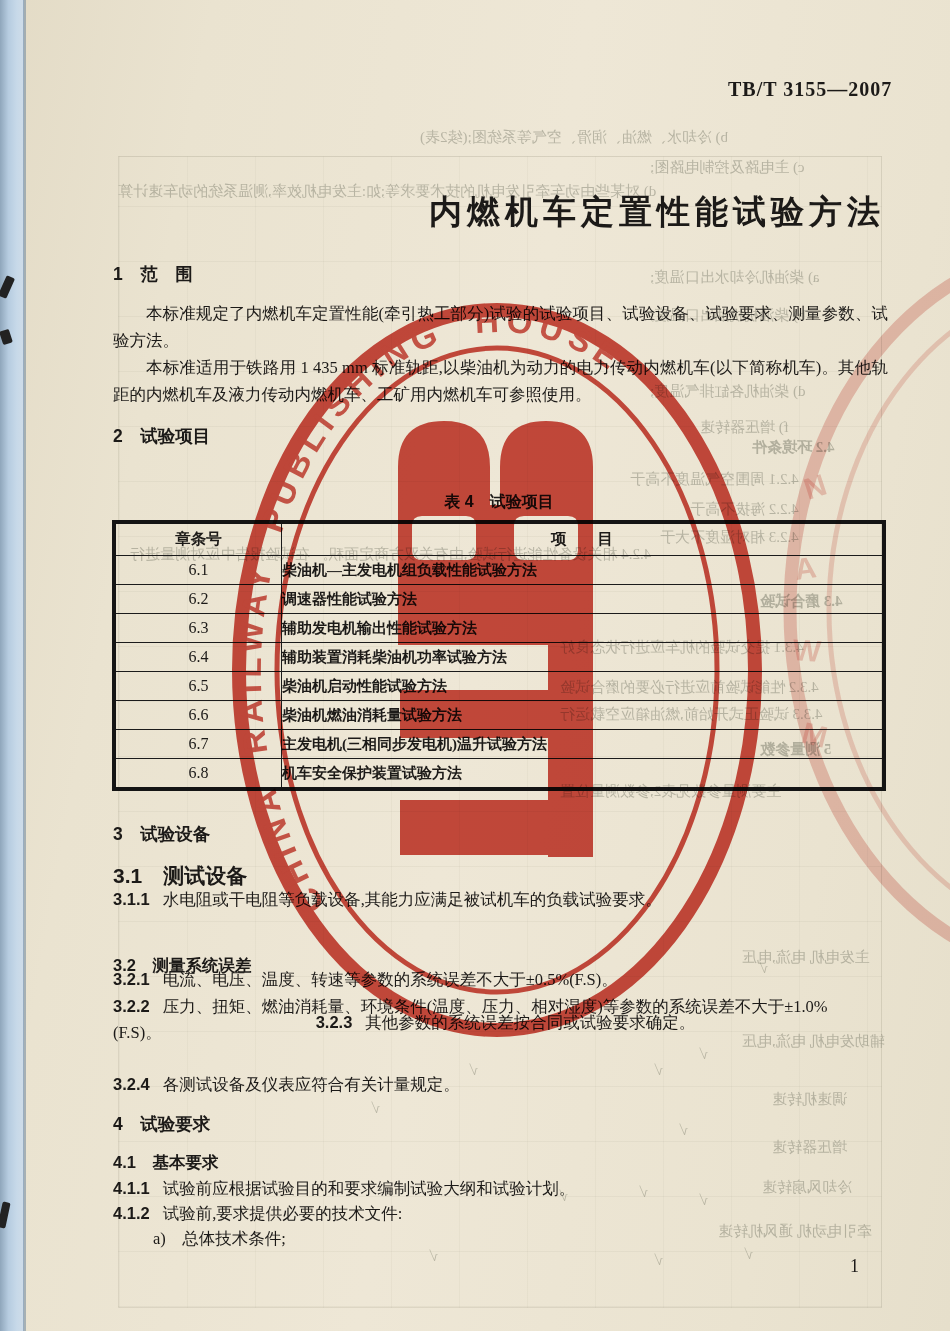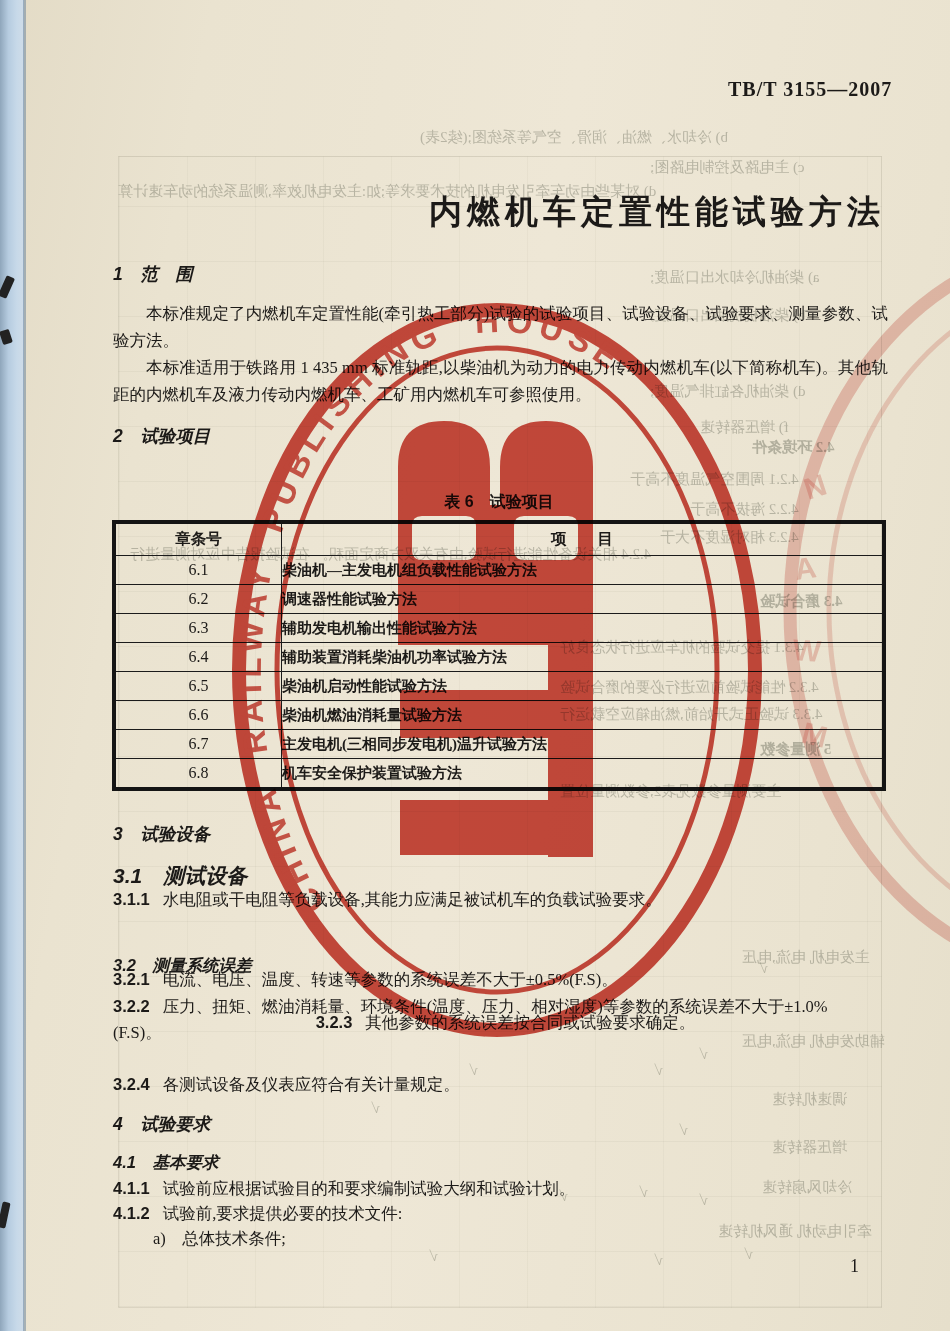--- a/index.html
+++ b/index.html
@@ -24,21 +24,21 @@
   .ghost-line{transform:scaleX(-1);color:rgba(98,100,84,.38);font-size:15px;white-space:nowrap;
       font-family:"Liberation Serif","DejaVu Serif",serif;}
   .ghost-line.bold{font-weight:bold;color:rgba(98,100,84,.42);}
   .ghost-check{transform:scaleX(-1) rotate(6deg);color:rgba(110,112,95,.40);font-size:15px;}
   
   .print{z-index:2;}
   .hcode{left:728px;top:78px;font-weight:bold;font-size:20px;letter-spacing:1px;
       font-family:"Liberation Serif","DejaVu Serif",serif;}
   .title{left:113px;top:190px;width:772px;text-align:right;font-size:33px;font-weight:bold;
       letter-spacing:5px;font-family:"Liberation Sans","DejaVu Sans",sans-serif;}
-  .h1{font-family:"Liberation Sans","DejaVu Sans",sans-serif;font-weight:bold;font-size:17.5px;font-style:italic;}
+  .h1{font-family:"Liberation Sans","DejaVu Sans",sans-serif;font-weight:bold;font-size:17.5px;}
   .body-block{left:113px;width:775px;font-size:16.5px;line-height:27px;text-align:justify;}
   .indent{text-indent:33px;}
   .clause{left:113px;width:785px;font-size:16.5px;white-space:normal;}
   .cnum{font-family:"Liberation Sans","DejaVu Sans",sans-serif;font-weight:bold;margin-right:13px;}
   .caption{left:113px;top:492px;width:772px;text-align:center;font-weight:bold;font-size:16px;
       font-family:"Liberation Sans","DejaVu Sans",sans-serif;}
   table.t1{left:113px;top:521px;width:772px;position:absolute;border-collapse:collapse;
       z-index:2;font-size:15px;}
   table.t1 td,table.t1 th{border:1.6px solid #1b1b1b;padding:0 0 0 0;}
   table.t1{border:3px solid #141414;outline:1px solid #141414;}
@@ -102,21 +102,21 @@
 
   <div class="abs print hcode">TB/T 3155—2007</div>
   <div class="abs print title">内燃机车定置性能试验方法</div>
 
   <div class="abs print h1" style="left:113px;top:262px;">1　范　围</div>
   <div class="abs print body-block indent" style="top:300px;">本标准规定了内燃机车定置性能(牵引热工部分)试验的试验项目、试验设备、试验要求、测量参数、试验方法。</div>
   <div class="abs print body-block indent" style="top:354px;">本标准适用于铁路用 1 435 mm 标准轨距,以柴油机为动力的电力传动内燃机车(以下简称机车)。其他轨距的内燃机车及液力传动内燃机车、工矿用内燃机车可参照使用。</div>
 
   <div class="abs print h1" style="left:113px;top:424px;">2　试验项目</div>
 
-  <div class="abs print caption">表 6　试验项目</div>
+  <div class="abs print caption">表 4　试验项目</div>
   <table class="t1">
     <thead>
       <tr>
         <th style="width:165px;">章条号</th>
         <th>项　　目</th>
       </tr>
     </thead>
     <tbody>
       <tr>
           <td class="cnumcell">6.1</td>

